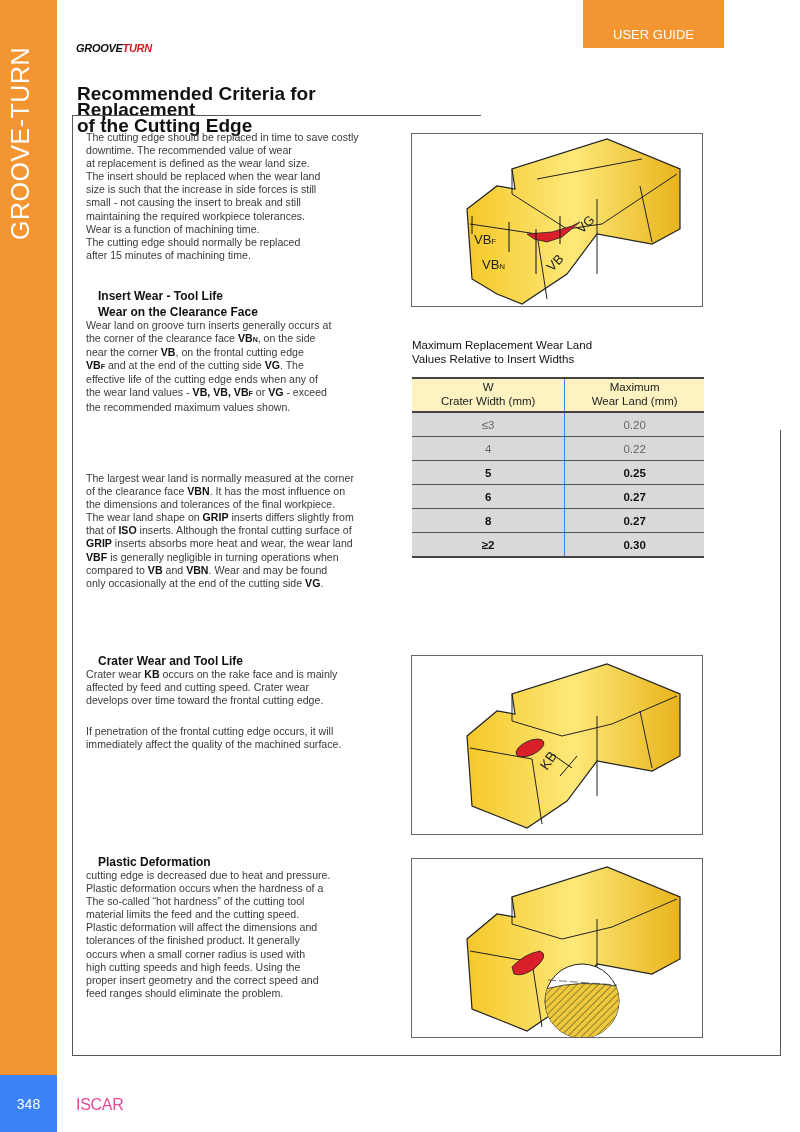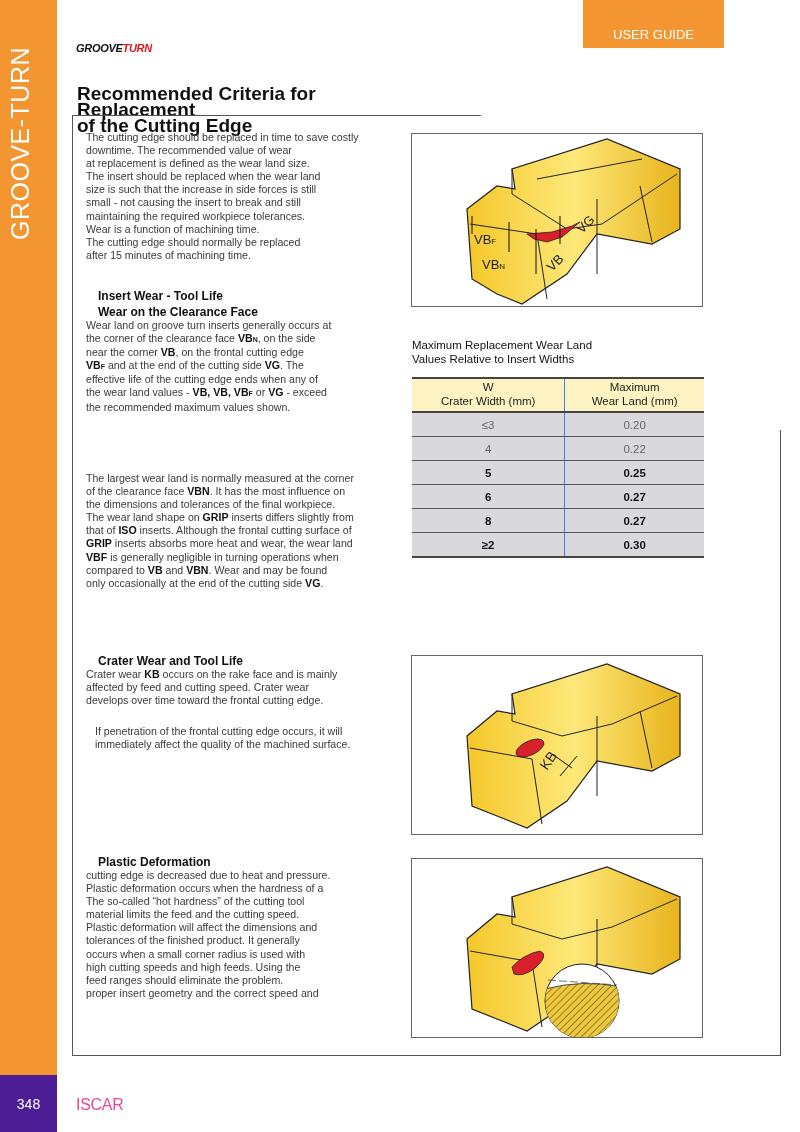--- a/index.html
+++ b/index.html
@@ -1,19 +1,19 @@
 <!DOCTYPE html>
 <html><head>
 <meta charset="utf-8">
 <style>
   html, body { margin: 0; padding: 0; }
   body { width: 800px; height: 1132px; position: relative; background: #ffffff; font-family: "Liberation Sans", sans-serif; color: #333; overflow: hidden; }
   .sidebar { position: absolute; left: 0; top: 0; width: 57px; height: 1075px; background: #f39531; }
   .sidebar-label { position: absolute; left: 6px; top: 240px; transform: rotate(-90deg); transform-origin: left top; color: #fff; font-size: 25px; letter-spacing: 0.5px; white-space: nowrap; font-weight: normal; }
-  .page-num-box { position: absolute; left: 0; top: 1075px; width: 57px; height: 57px; background: #4c1d95; color: #fff; font-size: 14px; display: flex; align-items: center; justify-content: center; }
+  .page-num-box { position: absolute; left: 0; top: 1075px; width: 57px; height: 57px; background: #3b82f6; color: #fff; font-size: 14px; display: flex; align-items: center; justify-content: center; }
   .user-guide { position: absolute; left: 583px; top: 0; width: 141px; height: 48px; background: #f39531; color: #fff; font-size: 13px; display: flex; align-items: flex-end; justify-content: center; padding-bottom: 0; box-sizing: border-box; }
   .user-guide span { margin-bottom: 6px; }
   .brand { position: absolute; left: 76px; top: 42px; font-size: 11px; font-weight: bold; font-style: italic; letter-spacing: -0.3px; }
   .brand .groove { color: #111; }
   .brand .turn { color: #d71920; }
   .title { position: absolute; left: 77px; top: 86px; font-size: 19px; font-weight: bold; line-height: 16px; color: #111; width: 320px; }
   .frame-top { position: absolute; left: 72px; top: 115px; width: 409px; height: 1px; background: #555; }
   .frame-right { position: absolute; left: 780px; top: 116px; width: 1px; height: 940px; background: #555; }
   .frame-bottom { position: absolute; left: 72px; top: 1055px; width: 709px; height: 1px; background: #555; }
   .frame-left { position: absolute; left: 72px; top: 115px; width: 1px; height: 940px; background: #555; }
@@ -76,37 +76,37 @@
 
 <div class="heading" style="top:289px;">Insert Wear - Tool Life</div>
 <div class="heading" style="top:305px;">Wear on the Clearance Face</div>
 
 <div class="text" style="top:319px;" id="clearance-para">Wear land on groove turn inserts generally occurs at<br>the corner of the clearance face <b>VB<sub>N</sub></b>, on the side<br>near the corner <b>VB</b>, on the frontal cutting edge<br><b>VB<sub>F</sub></b> and at the end of the cutting side <b>VG</b>. The<br>effective life of the cutting edge ends when any of<br>the wear land values - <b>VB, VB, </b><b>VB<sub>F</sub></b> or <b>VG</b> - exceed<br>the recommended maximum values shown.</div>
 
 <div class="text" style="top:472px;" id="largest-para">The largest wear land is normally measured at the corner<br>of the clearance face <b>VBN</b>. It has the most influence on<br>the dimensions and tolerances of the final workpiece.<br>The wear land shape on <b>GRIP</b> inserts differs slightly from<br>that of <b>ISO</b> inserts. Although the frontal cutting surface of<br><b>GRIP</b> inserts absorbs more heat and wear, the wear land<br><b>VBF</b> is generally negligible in turning operations when<br>compared to <b>VB</b> and <b>VBN</b>. Wear and may be found<br>only occasionally at the end of the cutting side <b>VG</b>.</div>
 
 <div class="heading" style="top:654px;">Crater Wear and Tool Life</div>
 <div class="text" style="top:668px;" id="crater-para">Crater wear <b>KB</b> occurs on the rake face and is mainly<br>affected by feed and cutting speed. Crater wear<br>develops over time toward the frontal cutting edge.</div>
-<div class="text" style="top:725px;margin-left:9px;">
+<div class="text" style="top:725px;">
   <div>If penetration of the frontal cutting edge occurs, it will</div>
   <div>immediately affect the quality of the machined surface.</div>
 </div>
 
 <div class="heading" style="top:855px;">Plastic Deformation</div>
 <div class="text" style="top:869px;">
   <div>cutting edge is decreased due to heat and pressure.</div>
   <div>Plastic deformation occurs when the hardness of a</div>
   <div>The so-called “hot hardness” of the cutting tool</div>
   <div>material limits the feed and the cutting speed.</div>
   <div>Plastic deformation will affect the dimensions and</div>
   <div>tolerances of the finished product. It generally</div>
   <div>occurs when a small corner radius is used with</div>
   <div>high cutting speeds and high feeds. Using the</div>
+  <div>proper insert geometry and the correct speed and</div>
   <div>feed ranges should eliminate the problem.</div>
-  <div>proper insert geometry and the correct speed and</div>
 </div>
 
 <div class="figure fig1">
   <svg viewBox="0 0 290 172">
     <defs>
       <linearGradient id="g1" x1="0" y1="0" x2="1" y2="0">
         <stop offset="0" stop-color="#f5c82a"></stop>
           <stop offset="0.5" stop-color="#fde879"></stop>
           <stop offset="1" stop-color="#e8b41c"></stop>
       </linearGradient>

